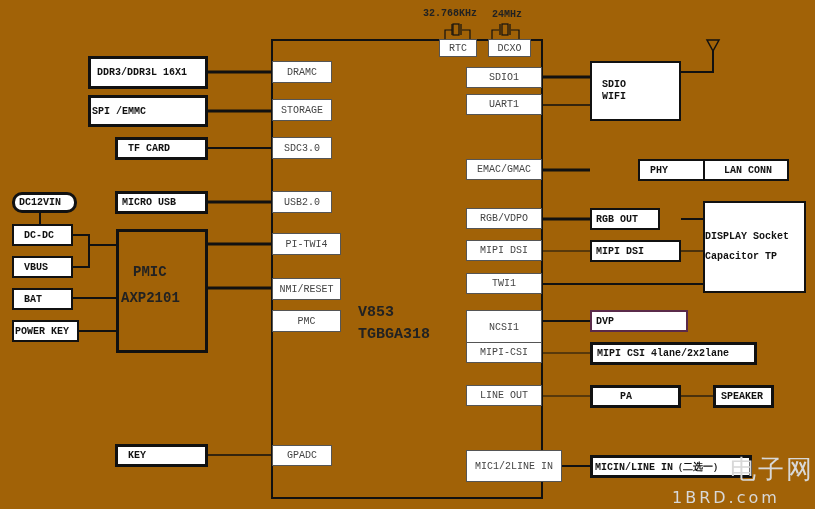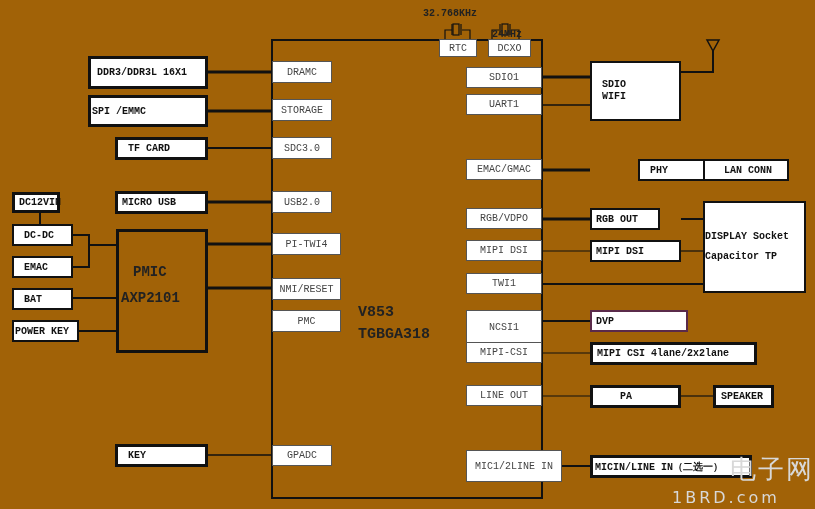--- a/index.html
+++ b/index.html
@@ -64,21 +64,21 @@
       <line x1="542" y1="284" x2="703" y2="284" stroke-width="2"></line>
       <line x1="542" y1="321" x2="590" y2="321" stroke-width="2"></line>
       <line x1="542" y1="353" x2="590" y2="353" stroke-width="1.2"></line>
       <line x1="542" y1="396" x2="590" y2="396" stroke-width="1.2"></line>
       <line x1="681" y1="396" x2="713" y2="396" stroke-width="1.2"></line>
       <line x1="542" y1="466" x2="590" y2="466" stroke-width="2"></line>
     </g>
   </svg>
 
   <div class="freq" style="left:423px;top:8px;">32.768KHz</div>
-  <div class="freq" style="left:492px;top:9px;margin-top:20px;">24MHz</div>
+  <div class="freq" style="left:492px;top:9px;">24MHz</div>
 
   <div class="chip"></div>
   <div class="chip-label" style="left:358px;top:304px;">V853</div>
   <div class="chip-label" style="left:358px;top:326px;">TGBGA318</div>
 
   <div class="box port" style="left:439px;top:39px;width:38px;height:18px;">RTC</div>
   <div class="box port" style="left:488px;top:39px;width:43px;height:18px;">DCXO</div>
 
   <div class="box port" style="left:272px;top:61px;width:60px;height:22px;">DRAMC</div>
   <div class="box port" style="left:272px;top:99px;width:60px;height:22px;">STORAGE</div>
@@ -102,23 +102,23 @@
     <span>MIC1/2</span>
     <span>LINE IN</span>
   </div>
 
   <div class="box ext" style="left:88px;top:56px;width:120px;height:33px;">DDR3/DDR3L 16X1</div>
   <div class="box ext" style="left:88px;top:95px;width:120px;height:32px;padding-left:1px;">SPI /EMMC</div>
   <div class="box ext" style="left:115px;top:137px;width:93px;height:23px;padding-left:10px;">TF CARD</div>
   <div class="box ext" style="left:115px;top:191px;width:93px;height:23px;padding-left:4px;">MICRO USB</div>
   <div class="box ext" style="left:115px;top:444px;width:93px;height:23px;padding-left:10px;">KEY</div>
 
-  <div class="box ext" style="left:12px;top:192px;width:48px;height:21px;padding-left:4px;">DC12VIN</div>
+  <div class="box ext" style="left:12px;top:192px;width:65px;height:21px;padding-left:4px;border-radius:10px;">DC12VIN</div>
   <div class="box ext-thin" style="left:12px;top:224px;width:61px;height:22px;padding-left:10px;">DC-DC</div>
-  <div class="box ext-thin" style="left:12px;top:256px;width:61px;height:22px;padding-left:10px;">EMAC</div>
+  <div class="box ext-thin" style="left:12px;top:256px;width:61px;height:22px;padding-left:10px;">VBUS</div>
   <div class="box ext-thin" style="left:12px;top:288px;width:61px;height:22px;padding-left:10px;">BAT</div>
   <div class="box ext-thin" style="left:12px;top:320px;width:67px;height:22px;padding-left:1px;">POWER KEY</div>
 
   <div class="pmic"></div>
   <div class="pmic-label" style="left:133px;top:264px;">PMIC</div>
   <div class="pmic-label" style="left:121px;top:290px;">AXP2101</div>
 
   <div class="box" style="left:590px;top:61px;width:91px;height:60px;border:2px solid #111;flex-direction:column;align-items:flex-start;justify-content:center;padding-left:10px;font-weight:bold;line-height:12px;">
     <span>SDIO</span>
     <span>WIFI</span>

